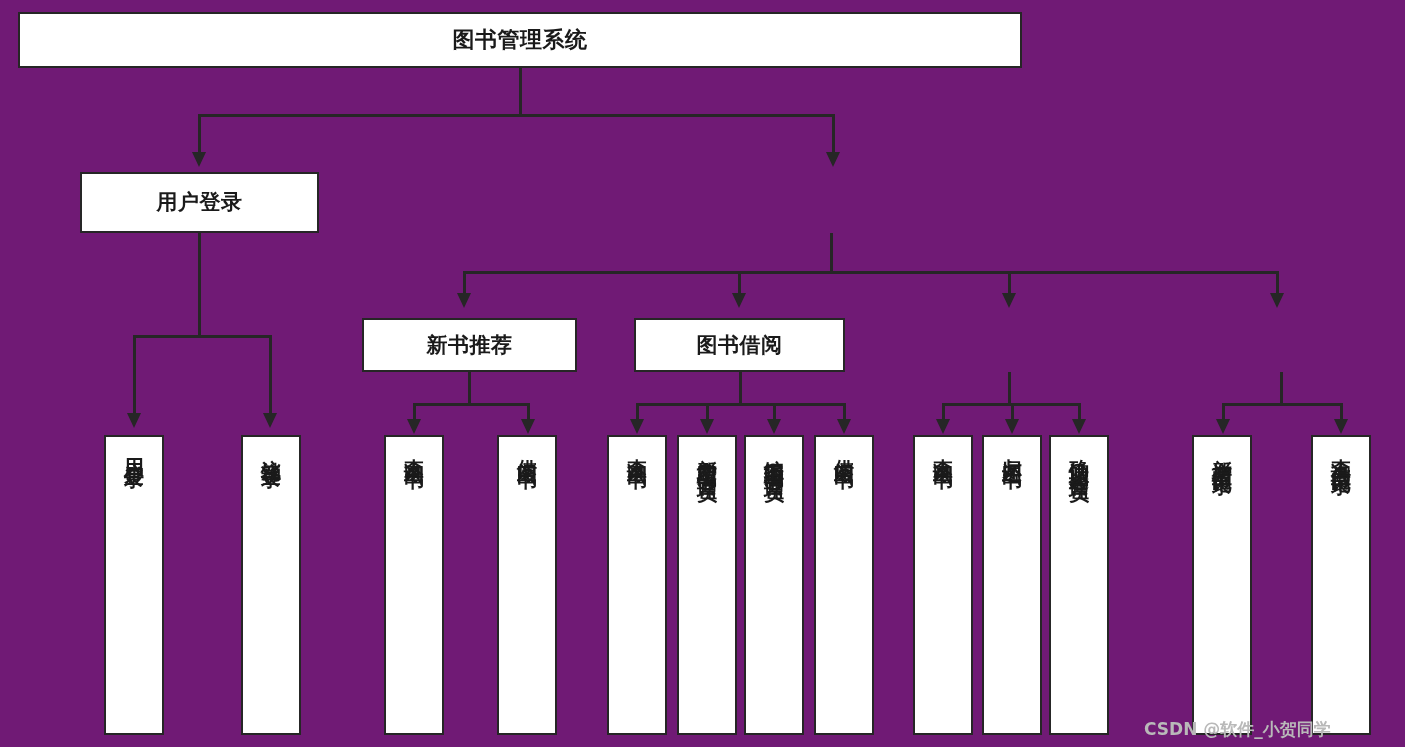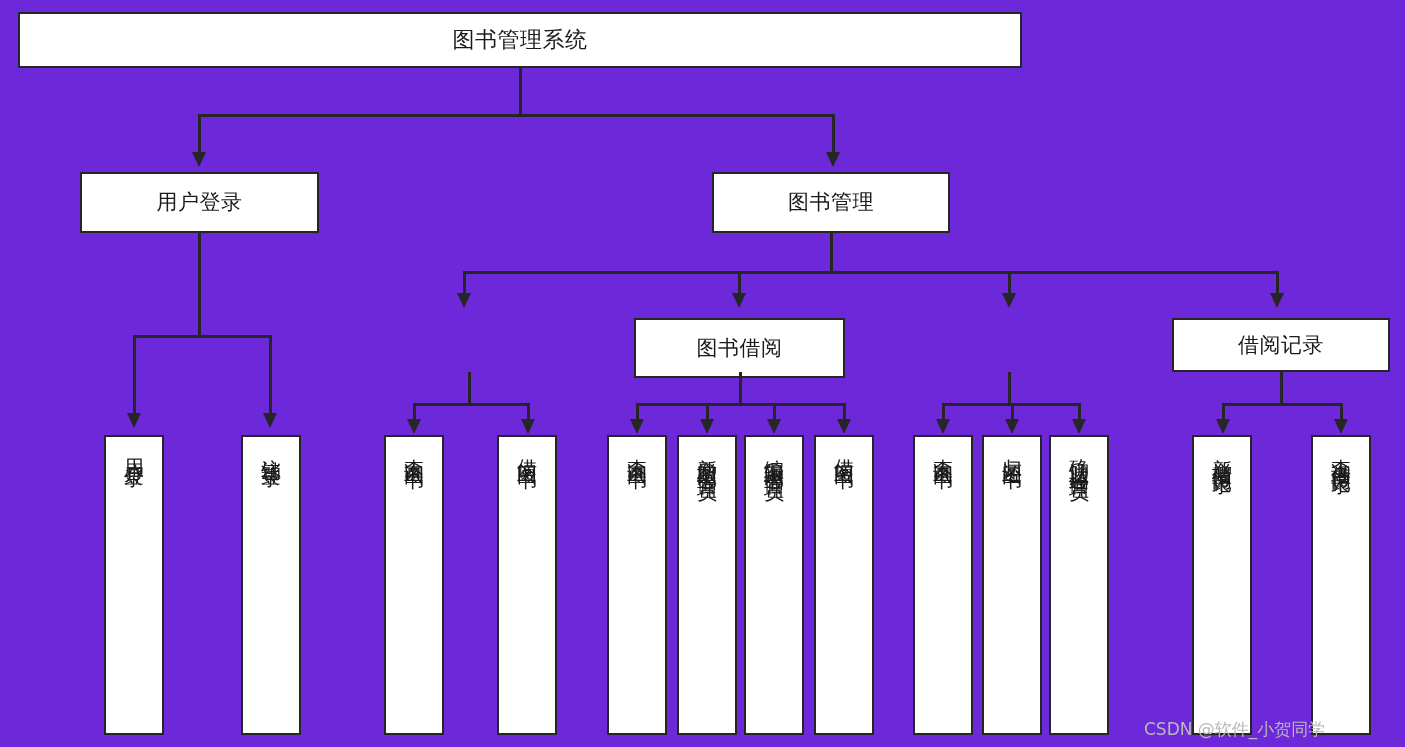--- a/index.html
+++ b/index.html
@@ -4,23 +4,24 @@
 <style>
   html, body {
     margin: 0;
     padding: 0;
     background: #ffffff;
   }
   #canvas {
     position: relative;
     width: 1405px;
     height: 747px;
-    background: #6d28d9;
+    background: #701a75;
     font-family: "DejaVu Sans", "Liberation Sans", sans-serif;
     overflow: hidden;
+    font-weight: bold;
   }
   .node {
     position: absolute;
     box-sizing: border-box;
     border: 2.5px solid #262626;
     background: #ffffff;
     display: flex;
     align-items: center;
     justify-content: center;
     color: #1a1a1a;
@@ -88,47 +89,44 @@
 
   <div class="vline" style="left:198px; top:114px; height:40px;"></div>
   <div class="arrow" style="left:192px; top:152px;"></div>
   <div class="vline" style="left:832px; top:114px; height:40px;"></div>
   <div class="arrow" style="left:826px; top:152px;"></div>
 
   <div class="node horiz" style="left:80px; top:172px; width:239px; height:61px;">
     <span class="label">用户登录</span>
   </div>
 
-  <div class="node horiz" style="left:712px; top:172px; width:238px; height:61px;">
-    <span class="label">图书管理</span>
-  </div>
 
   <div class="vline" style="left:198px; top:233px; height:104px;"></div>
   <div class="hline" style="left:133px; top:335px; width:138px;"></div>
   <div class="vline" style="left:133px; top:335px; height:80px;"></div>
   <div class="arrow" style="left:127px; top:413px;"></div>
   <div class="vline" style="left:269px; top:335px; height:80px;"></div>
   <div class="arrow" style="left:263px; top:413px;"></div>
 
   <div class="vline" style="left:830px; top:233px; height:40px;"></div>
   <div class="hline" style="left:463px; top:271px; width:815px;"></div>
   <div class="vline" style="left:463px; top:271px; height:24px;"></div>
   <div class="arrow" style="left:457px; top:293px;"></div>
   <div class="vline" style="left:738px; top:271px; height:24px;"></div>
   <div class="arrow" style="left:732px; top:293px;"></div>
   <div class="vline" style="left:1008px; top:271px; height:24px;"></div>
   <div class="arrow" style="left:1002px; top:293px;"></div>
   <div class="vline" style="left:1276px; top:271px; height:24px;"></div>
   <div class="arrow" style="left:1270px; top:293px;"></div>
 
-  <div class="node horiz" style="left:634px; top:318px; width:211px; height:60px;">
+  <div class="node horiz" style="left:362px; top:318px; width:215px; height:54px;">
+    <span class="label">新书推荐</span>
+  </div>
+  <div class="node horiz" style="left:634px; top:318px; width:211px; height:54px;">
     <span class="label">图书借阅</span>
-  </div>
-  <div class="node horiz" style="left:1172px; top:318px; width:218px; height:54px;">
-    <span class="label">借阅记录</span>
   </div>
 
   <div class="vline" style="left:468px; top:372px; height:33px;"></div>
   <div class="hline" style="left:413px; top:403px; width:116px;"></div>
   <div class="vline" style="left:413px; top:403px; height:18px;"></div>
   <div class="arrow" style="left:407px; top:419px;"></div>
   <div class="vline" style="left:527px; top:403px; height:18px;"></div>
   <div class="arrow" style="left:521px; top:419px;"></div>
 
   <div class="vline" style="left:739px; top:372px; height:33px;"></div>

